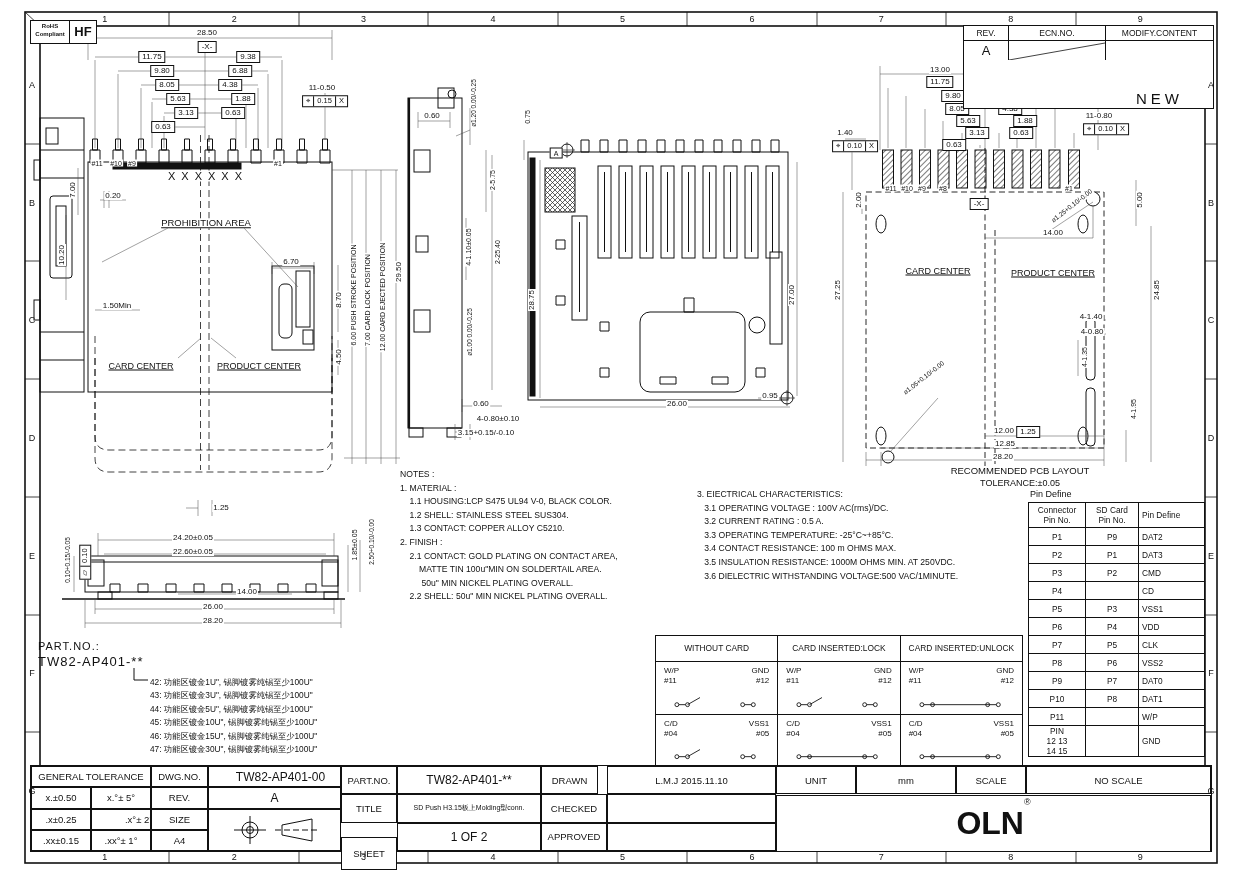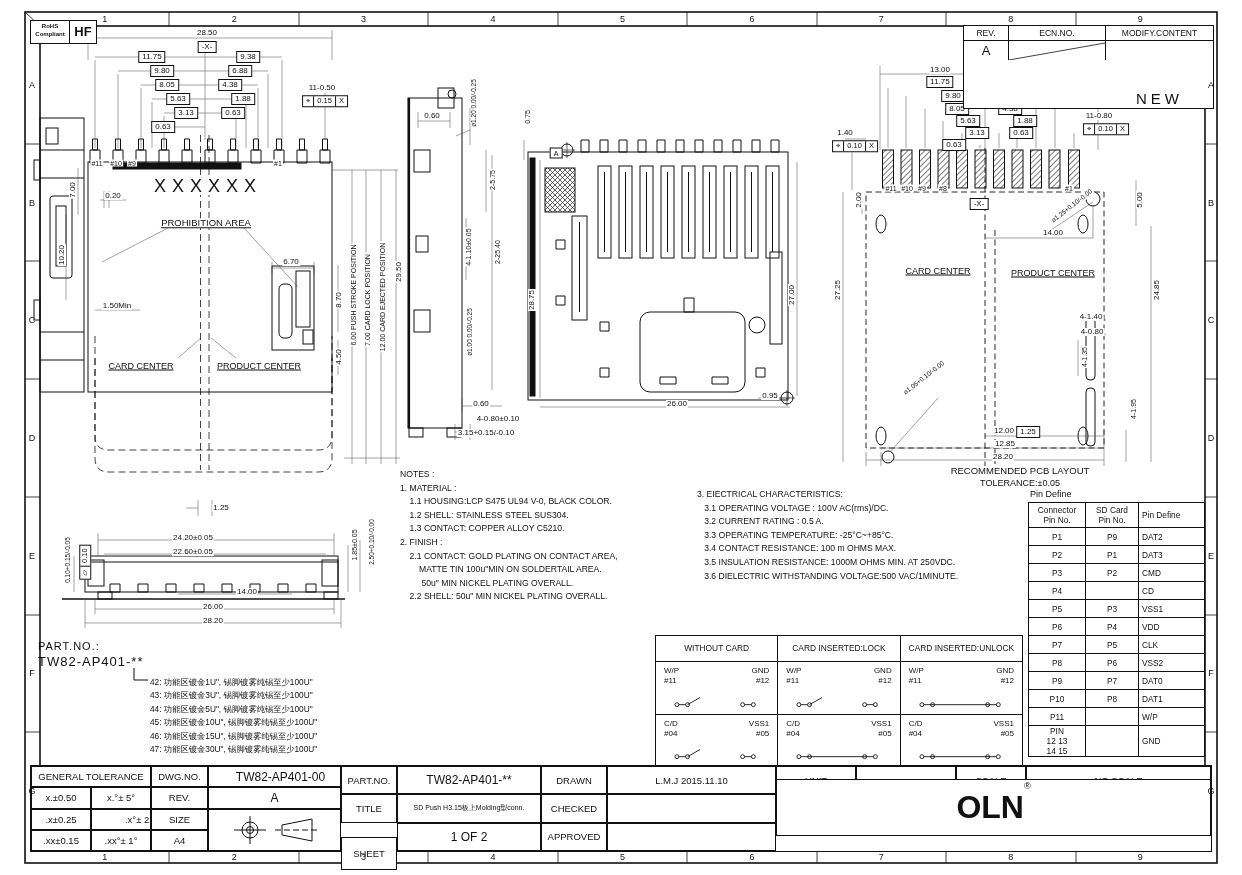--- a/index.html
+++ b/index.html
@@ -279,21 +279,21 @@
       <span class="cell">X</span>
     </span>
     <span class="dim" style="left: 97px; top: 163px; font-size: 7px; transform: translate(-50%, -50%);">#11</span>
     <span class="dim" style="left: 116px; top: 163px; font-size: 7px; transform: translate(-50%, -50%);">#10</span>
     <span class="dim" style="left: 132px; top: 163px; font-size: 7px; transform: translate(-50%, -50%);">#9</span>
     <span class="dim" style="left: 278px; top: 163px; font-size: 7px; transform: translate(-50%, -50%);">#1</span>
     <span class="dim" style="left: 73px; top: 190px; transform: translate(-50%, -50%) rotate(-90deg);">7.00</span>
     <span class="dim" style="left: 113px; top: 196px; transform: translate(-50%, -50%);">0.20</span>
     <span class="dim" style="left: 62px; top: 255px; transform: translate(-50%, -50%) rotate(-90deg);">10.20</span>
     <span class="dim" style="left: 117px; top: 306px; transform: translate(-50%, -50%);">1.50Min</span>
-    <span class="dim" style="left: 208px; top: 186px; font-size: 18px; letter-spacing: 6px; transform: translate(-50%, -50%);">XXXXXX</span>
+    <span class="dim" style="left: 208px; top: 176px; font-size: 11px; letter-spacing: 6px; transform: translate(-50%, -50%);">XXXXXX</span>
     <span class="dim und" style="left: 206px; top: 223px; font-size: 9.5px; transform: translate(-50%, -50%);">PROHIBITION AREA</span>
     <span class="dim" style="left: 291px; top: 262px; transform: translate(-50%, -50%);">6.70</span>
     <span class="dim" style="left: 339px; top: 300px; transform: translate(-50%, -50%) rotate(-90deg);">8.70</span>
     <span class="dim" style="left: 339px; top: 357px; transform: translate(-50%, -50%) rotate(-90deg);">4.50</span>
     <span class="dim" style="left: 353px; top: 295px; font-size: 7px; transform: translate(-50%, -50%) rotate(-90deg);">6.00 PUSH STROKE POSITION</span>
     <span class="dim" style="left: 367px; top: 300px; font-size: 7px; transform: translate(-50%, -50%) rotate(-90deg);">7.00 CARD LOCK POSITION</span>
     <span class="dim" style="left: 382px; top: 297px; font-size: 7px; transform: translate(-50%, -50%) rotate(-90deg);">12.00 CARD EJECTED POSITION</span>
     <span class="dim" style="left: 399px; top: 272px; transform: translate(-50%, -50%) rotate(-90deg);">29.50</span>
     <span class="dim und" style="left: 141px; top: 366px; font-size: 9px; transform: translate(-50%, -50%);">CARD CENTER</span>
     <span class="dim und" style="left: 259px; top: 366px; font-size: 9px; transform: translate(-50%, -50%);">PRODUCT CENTER</span>
@@ -712,33 +712,33 @@
     </svg>
   </div>
 
   <div class="cell" style="left:310px;top:0;width:56px;height:28.33px;">PART.NO.</div>
   <div class="cell big" style="left:366px;top:0;width:144px;height:28.33px;">TW82-AP401-**</div>
   <div class="cell" style="left:310px;top:28.33px;width:56px;height:28.33px;">TITLE</div>
   <div class="cell tiny" style="left:366px;top:28.33px;width:144px;height:28.33px;">SD Push H3.15板上Molding型conn.</div>
   <div class="cell" style="left:310px;top:71px;width:56px;height:33px;">SHEET</div>
   <div class="cell big" style="left:366px;top:56.66px;width:144px;height:28.34px;">1 OF 2</div>
 
-  <div class="cell" style="left:510px;top:0;width:66px;height:28.33px;">DRAWN</div>
+  <div class="cell" style="left:510px;top:0;width:57px;height:28.33px;">DRAWN</div>
   <div class="cell" style="left:576px;top:0;width:169px;height:28.33px;">L.M.J 2015.11.10</div>
   <div class="cell" style="left:510px;top:28.33px;width:66px;height:28.33px;text-align:center;">CHECKED</div>
   <div class="cell" style="left:576px;top:28.33px;width:169px;height:28.33px;"></div>
   <div class="cell" style="left:510px;top:56.66px;width:66px;height:28.34px;">APPROVED</div>
   <div class="cell" style="left:576px;top:56.66px;width:169px;height:28.34px;"></div>
 
   <div class="cell" style="left:745px;top:0;width:80px;height:28.33px;">UNIT</div>
   <div class="cell" style="left:825px;top:0;width:100px;height:28.33px;">mm</div>
   <div class="cell" style="left:925px;top:0;width:70px;height:28.33px;">SCALE</div>
   <div class="cell" style="left:995px;top:0;width:185px;height:28.33px;">NO SCALE</div>
 
-  <div class="logoarea" style="left:745px;top:13px;width:435px;height:56.67px;">
+  <div class="logoarea" style="left:745px;top:29px;width:435px;height:56.67px;">
     <div><span class="oln-logo">OLN</span><span class="oln-reg">®</span></div>
   </div>
 </div>
 
 <div id="zones">
     <span class="zone" style="left: 104.722px; top: 19px;">1</span>
     <span class="zone" style="left: 104.722px; top: 857px;">1</span>
     <span class="zone" style="left: 234.167px; top: 19px;">2</span>
     <span class="zone" style="left: 234.167px; top: 857px;">2</span>
     <span class="zone" style="left: 363.611px; top: 19px;">3</span>

